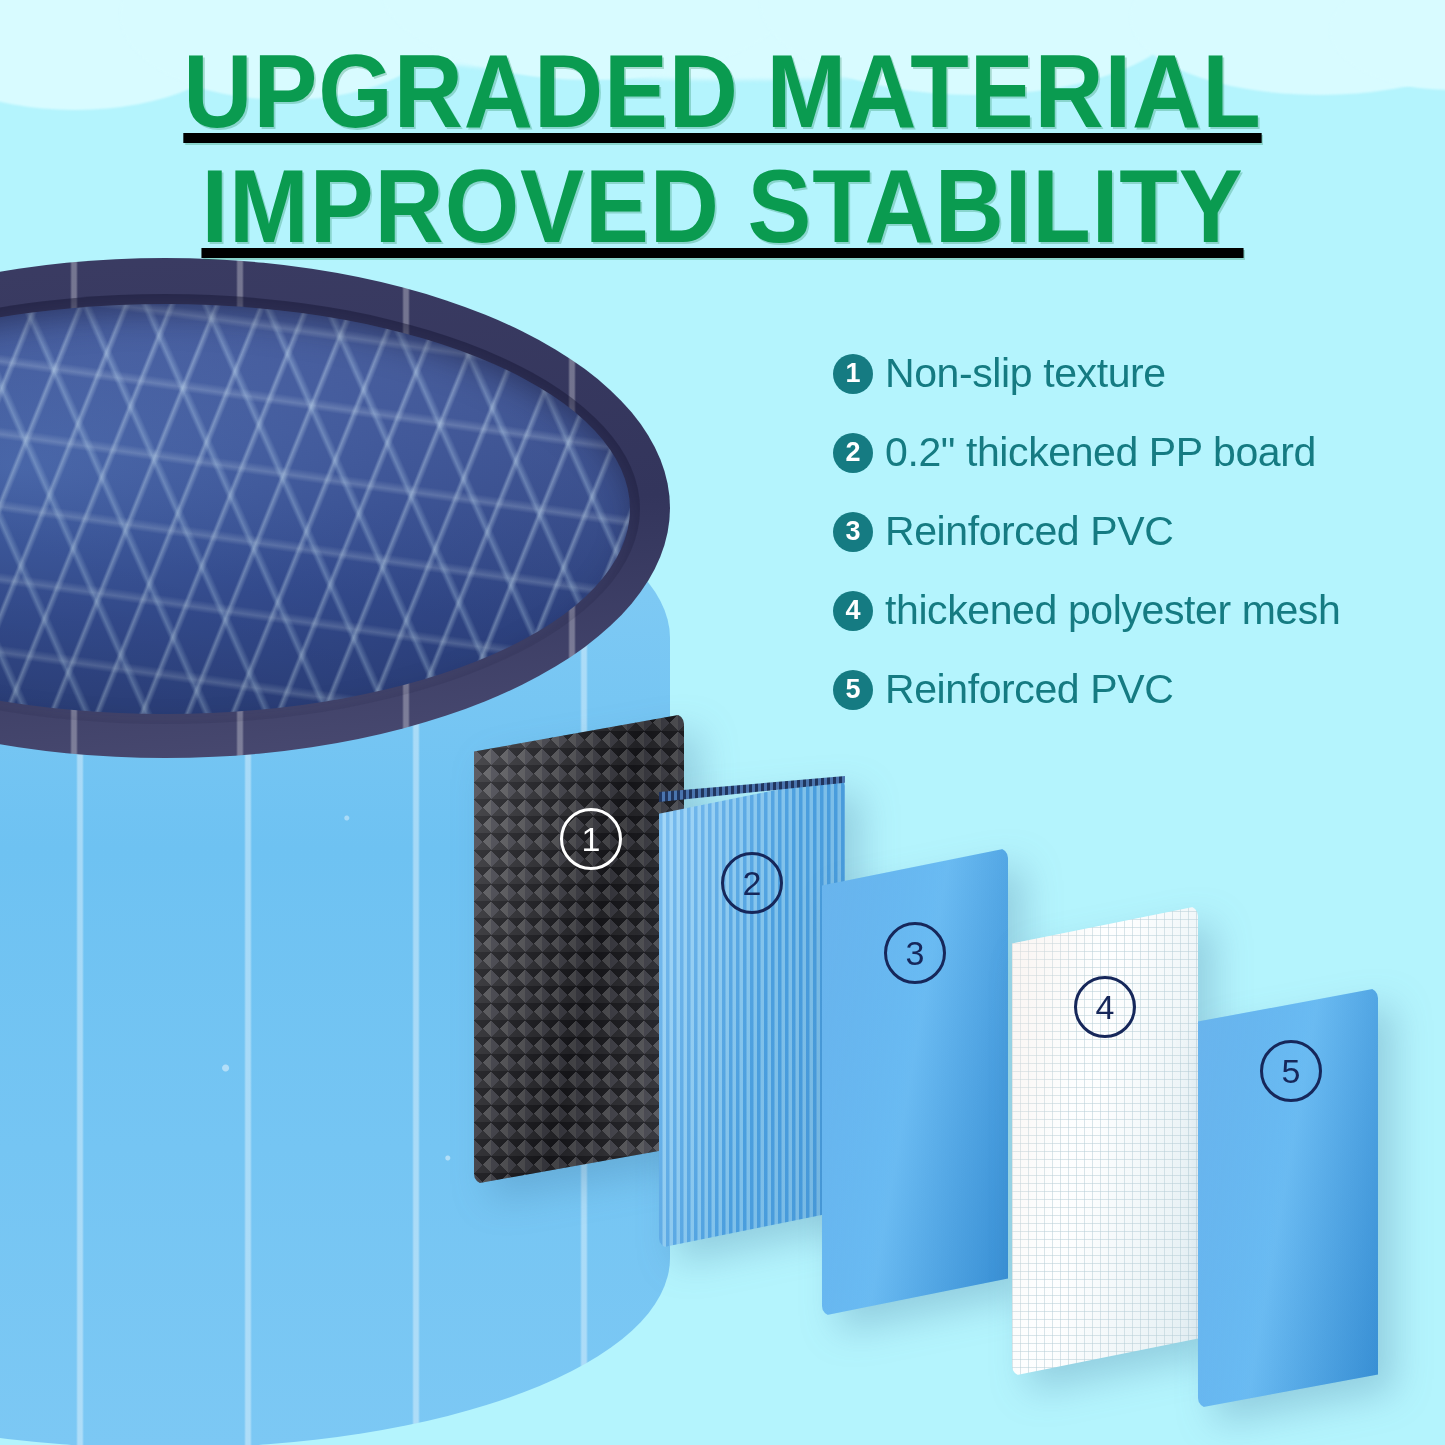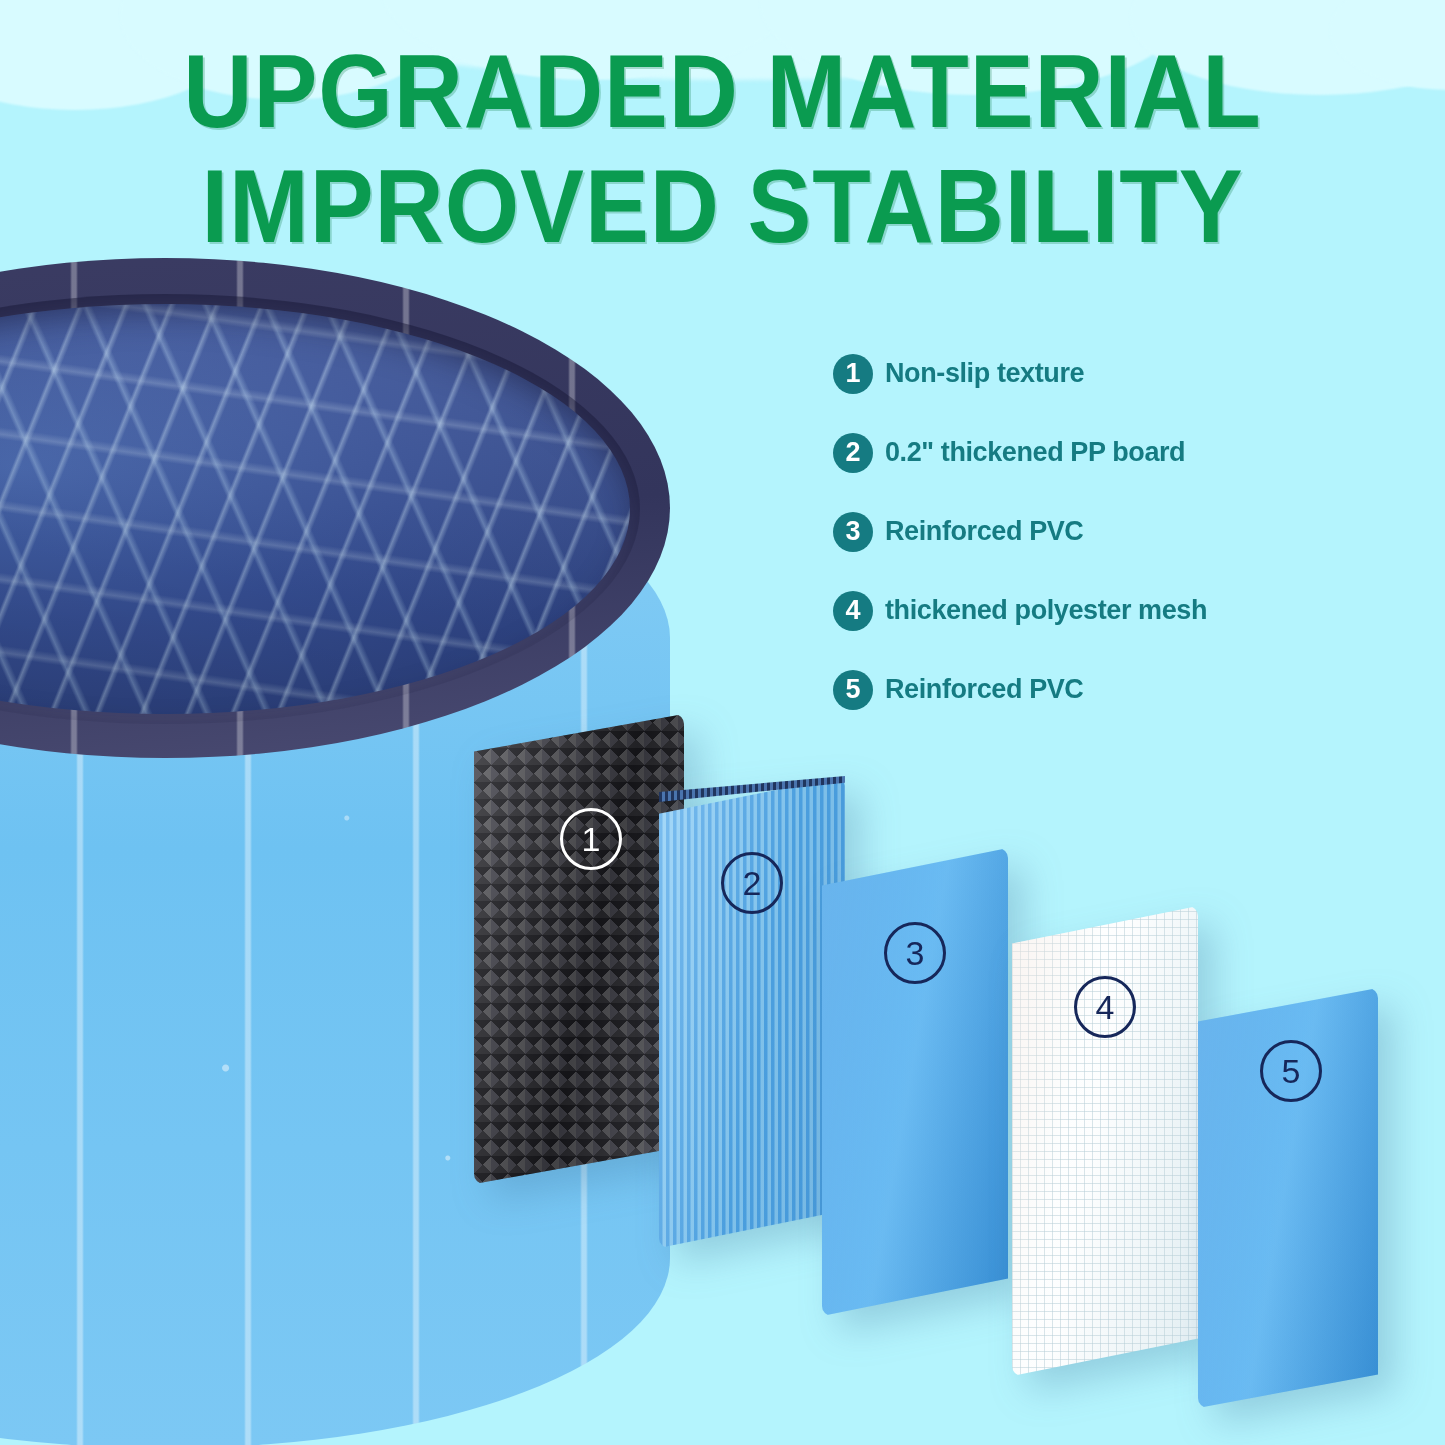--- a/index.html
+++ b/index.html
@@ -47,20 +47,21 @@
 
   
   .headline {
     position: absolute;
     left: 0;
     top: 34px;
     width: 1445px;
     text-align: center;
     z-index: 14;
     pointer-events: none;
+    text-decoration: underline;
   }
   .headline-line {
     display: block;
     color: #0a9b50;
     font-family: "Liberation Sans Narrow", "Liberation Sans", sans-serif;
     font-weight: 700;
     font-size: 103px;
     line-height: 1.12;
     letter-spacing: 1px;
     transform: scaleX(0.93);
@@ -91,22 +92,22 @@
     color: #ffffff;
     font-size: 27px;
     font-weight: 700;
     display: flex;
     align-items: center;
     justify-content: center;
     line-height: 1;
   }
   .feature-text {
     color: #157b82;
-    font-size: 27px;
-    font-weight: 700;
+    font-size: 41px;
+    font-weight: 400;
     letter-spacing: -0.4px;
     white-space: nowrap;
   }
 
   
   .pool-wrap {
     position: absolute;
     left: -340px;
     top: 258px;
     width: 1010px;

